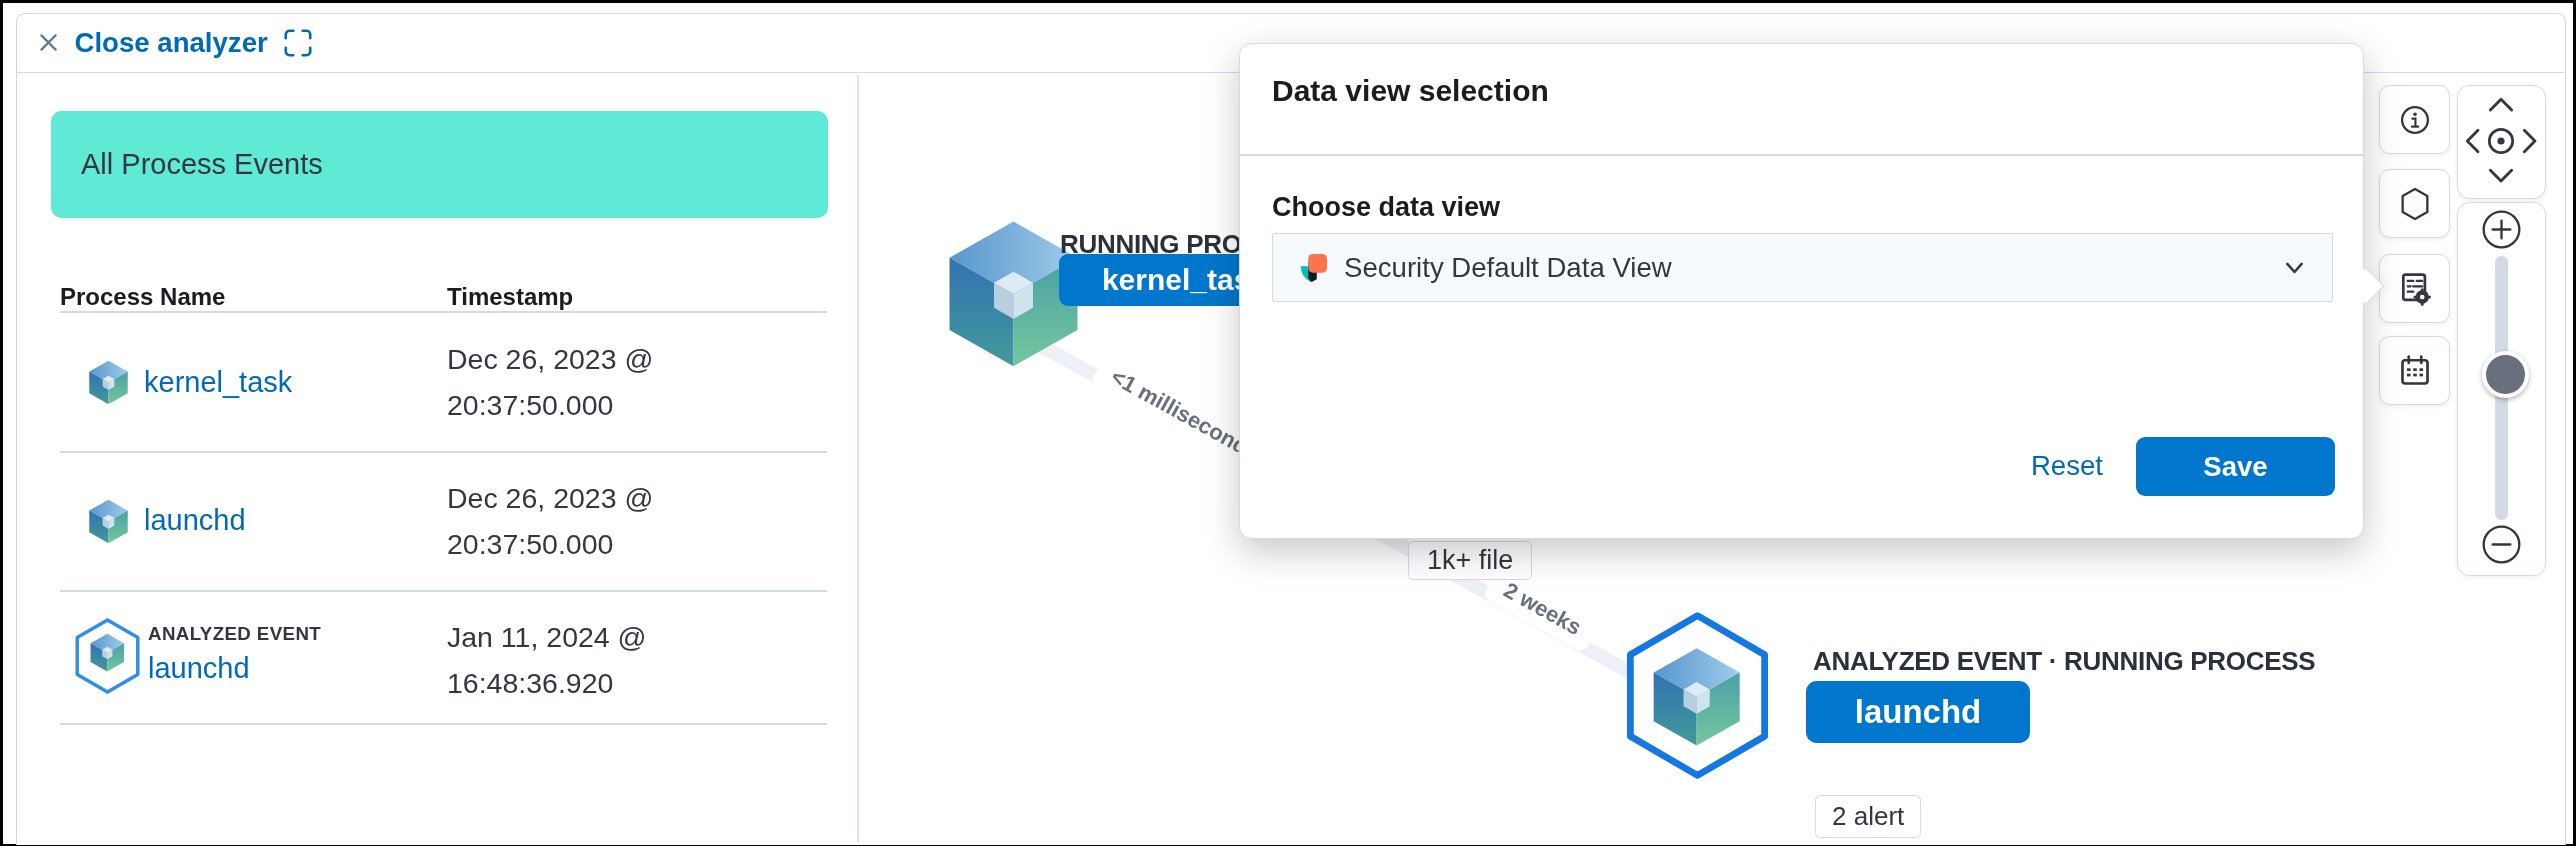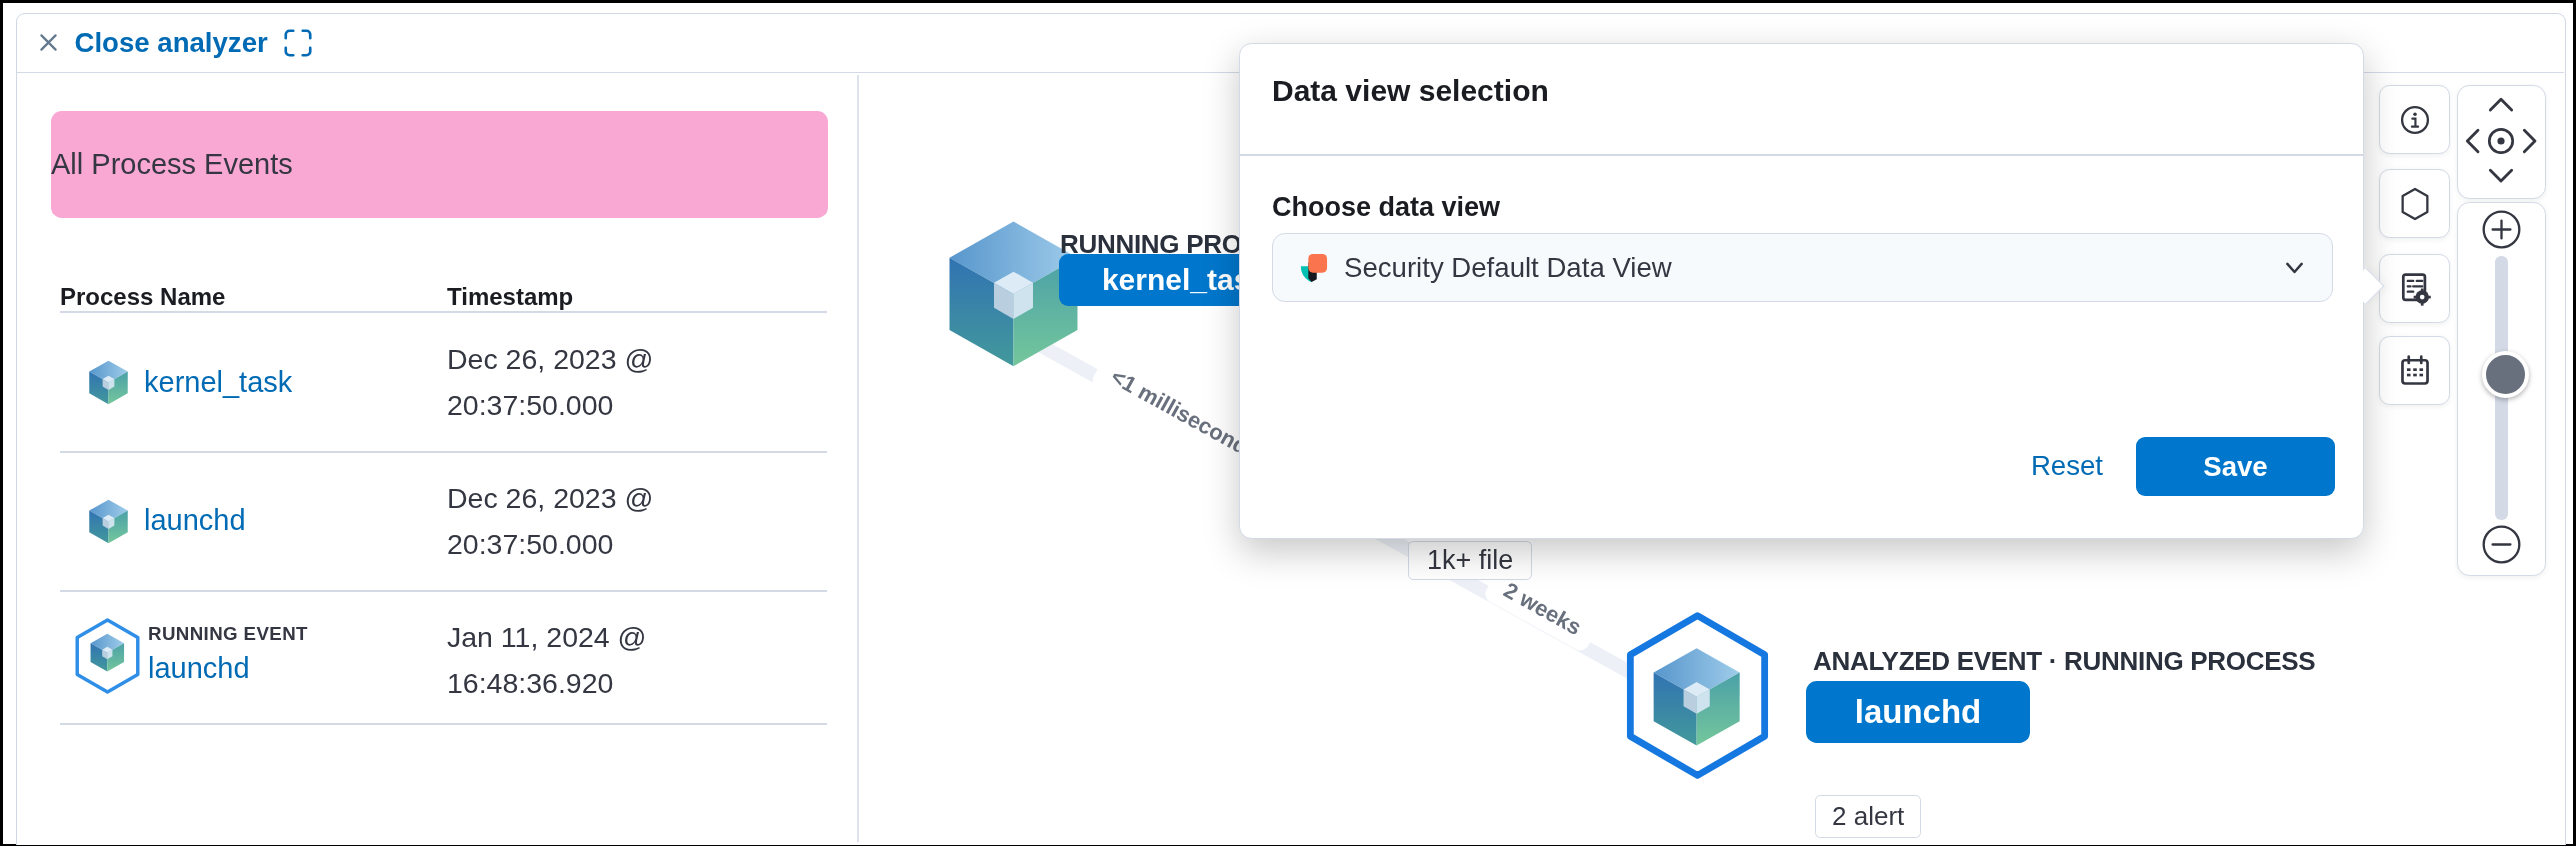--- a/index.html
+++ b/index.html
@@ -10,22 +10,22 @@
   
   .analyzer{position:absolute;left:16px;top:13.3px;width:2548px;height:831px;
     background:#fff;border:1.8px solid #cfd7e3;border-bottom:none;border-radius:9px 9px 0 0;}
   .an-header{position:absolute;left:16px;top:13.3px;width:2548px;height:60px;
     border-bottom:1.8px solid #d3dae6;display:flex;align-items:center;gap:14.2px;padding-left:21.3px;box-sizing:border-box;z-index:2;}
   .close-link{display:flex;align-items:center;gap:14.2px;cursor:pointer;}
   .close-label{color:#006bb4;font-size:27.6px;font-weight:700;}
   .panel-divider{position:absolute;left:857px;top:75px;width:1.8px;height:767px;background:#dde3ee;z-index:1;}
 
   
-  .events-box{position:absolute;left:51px;top:111px;width:777px;height:107px;background:#f9a8d4;border-radius:10.7px;
-    display:flex;align-items:center;box-sizing:border-box;z-index:2;}
+  .events-box{position:absolute;left:51px;top:111px;width:777px;height:107px;background:#5eead4;border-radius:10.7px;
+    display:flex;align-items:center;padding-left:30px;box-sizing:border-box;z-index:2;}
   .events-box span{font-size:29px;color:#343741;}
   .th{position:absolute;top:283px;font-size:24px;font-weight:700;color:#1a1c21;z-index:2;}
   .hline{position:absolute;left:60px;width:767px;height:1.8px;background:#d3dae6;z-index:2;}
   .proc-link{font-size:29px;font-weight:500;color:#006bb4;cursor:pointer;}
   .ts{position:absolute;left:447px;font-size:28.5px;color:#343741;line-height:46px;z-index:2;}
   .mini-label{font-size:18.7px;font-weight:700;letter-spacing:0.4px;color:#343741;}
 
   
   .edge{position:absolute;left:1027px;top:331px;width:783px;height:14.2px;background:#edf1f7;border-radius:7.1px;
     transform:rotate(29deg);transform-origin:0 50%;z-index:1;}
@@ -42,21 +42,21 @@
 
   
   .popover{position:absolute;left:1239px;top:43px;width:1125px;height:496px;background:#fff;border:0.9px solid #d3dae6;
     border-radius:12.5px;box-shadow:0 12.5px 36px rgba(0,0,0,.22);z-index:10;box-sizing:border-box;}
   .popover-arrow{position:absolute;left:2353px;top:273px;width:25px;height:25px;background:#fff;
     border-top:0.9px solid #d3dae6;border-right:0.9px solid #d3dae6;transform:rotate(45deg);z-index:11;box-shadow:3.6px -3.6px 7.1px rgba(0,0,0,.04);}
   .pop-title{position:absolute;left:32px;top:30px;font-size:30px;font-weight:700;color:#1a1c21;}
   .pop-title-divider{position:absolute;left:0;top:110px;width:100%;height:1.8px;background:#d3dae6;}
   .pop-field-label{position:absolute;left:32px;top:148px;font-size:27px;font-weight:700;color:#1a1c21;}
   .dataview-select{position:absolute;left:32px;top:189px;width:1061px;height:69px;background:#f7fafd;border:1.8px solid #d3dae6;
-    border-radius:13px;display:flex;align-items:center;padding:0 25px;box-sizing:border-box;cursor:pointer;}
+    border-radius:2px;display:flex;align-items:center;padding:0 25px;box-sizing:border-box;cursor:pointer;}
   .dataview-select .sel-text{font-size:27.6px;color:#343741;margin-left:16px;flex:1;}
   .advanced-row{position:absolute;left:32px;top:308px;display:flex;align-items:center;gap:14.2px;cursor:pointer;}
   .advanced-row span{font-size:29px;font-weight:700;color:#1a1c21;}
   .reset-link{position:absolute;left:756px;top:406px;width:107px;text-align:right;font-size:27.6px;font-weight:500;color:#006bb4;cursor:pointer;}
   .save-btn{position:absolute;left:896px;top:393px;width:199px;height:59px;background:#0077cc;border:none;border-radius:9px;
     color:#fff;font-size:27.6px;font-weight:700;font-family:"Liberation Sans",sans-serif;cursor:pointer;}
 
   
   .tb-btn{position:absolute;width:71px;height:69px;background:#fff;border:1.8px solid #d3dae6;border-radius:10.7px;
     display:flex;align-items:center;justify-content:center;box-sizing:border-box;box-shadow:0 1.8px 5.3px rgba(0,0,0,.06);cursor:pointer;z-index:6;}
@@ -146,21 +146,21 @@
   </div>
 
   <div>
     <svg class="abs" style="left:73px;top:617px;z-index:2" width="69" height="78" viewBox="0 0 180 200">
       <use href="#hexShape" fill="none"></use>
       <polygon points="90,6 169,52 169,148 90,194 11,148 11,52" fill="none" stroke="#2f8fe8" stroke-width="9" stroke-linejoin="round"></polygon>
       <g transform="translate(42,38) scale(0.95)">
           <use href="#cubeShape"></use>
         </g>
     </svg>
-    <span class="abs mini-label" style="left:148px;top:623px;z-index:2">RUNNING EVENT</span>
+    <span class="abs mini-label" style="left:148px;top:623px;z-index:2">ANALYZED EVENT</span>
     <span class="abs proc-link" style="left:148px;top:652px;z-index:2">launchd</span>
     <div class="ts" style="top:614px;">
       <div>Jan 11, 2024 @</div>
       <div>16:48:36.920</div>
     </div>
   </div>
 
   <div class="edge"></div>
 
   <div class="edge-label" style="left:1087px;top:394px;">&lt;1 millisecond</div>

